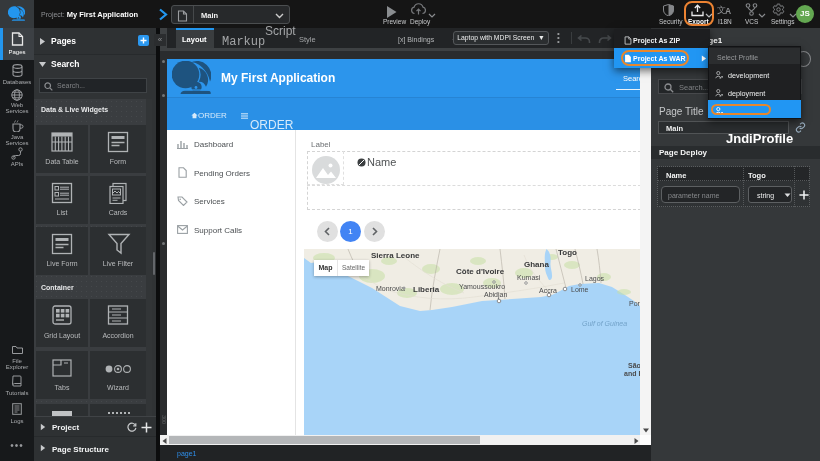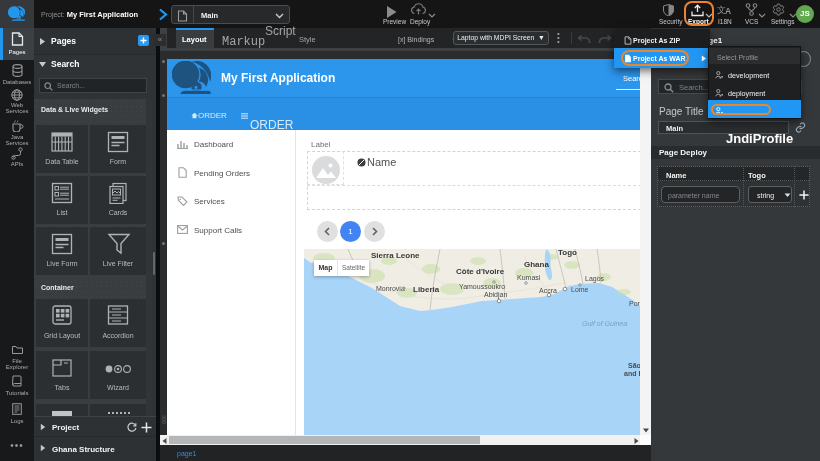--- a/index.html
+++ b/index.html
@@ -272,21 +272,21 @@
       <path d="M8.6 3.5 A4 4 0 1 0 8.9 5.8" fill="none" stroke="#c9cbcd" stroke-width="1.2"></path>
       <path d="M8.8 1.2 v2.6 h-2.6" fill="none" stroke="#c9cbcd" stroke-width="1.2"></path>
     </svg>
 <svg class="ab" style="left:141px;top:421.5px;" width="11" height="11" viewBox="0 0 11 11">
       <path d="M5.5 0.5 v10 M0.5 5.5 h10" stroke="#e4e5e6" stroke-width="1.5"></path>
     </svg>
 <div class="ab" style="left:34px;top:437px;width:122px;height:24px;background:#2e3133;"></div>
 <svg class="ab" style="left:40px;top:444px;" width="6" height="8" viewBox="0 0 6 8">
       <path d="M0.8 0.8 L5.2 4 L0.8 7.2 Z" fill="#c7c9cb"></path>
     </svg>
-<div class="ab" style="left:52px;top:444.5px;font-size:8px;font-weight:bold;color:#f2f3f4;">Ghana Structure</div>
+<div class="ab" style="left:52px;top:444.5px;font-size:8px;font-weight:bold;color:#f2f3f4;">Page Structure</div>
 
 <div class="ab" style="left:146px;top:99px;width:6px;height:317px;background:#323537;"></div>
 
 <div class="ab" style="left:156px;top:28px;width:4px;height:433px;background:#0c0d0e;"></div>
 <div class="ab" style="left:160px;top:28px;width:491px;height:417px;background:#3e4143;"></div>
 
 <div class="ab" style="left:154px;top:34px;width:12px;height:12px;background:#2b2d2f;color:#8e9093;font-size:8px;text-align:center;line-height:11px;">«</div>
 
 <div class="ab" style="left:167px;top:28px;width:484px;height:20px;background:#222426;"></div>
 <div class="ab" style="left:176px;top:28px;width:38px;height:20px;background:#3a3d3f;border-top:2px solid #2396ee;"></div>

